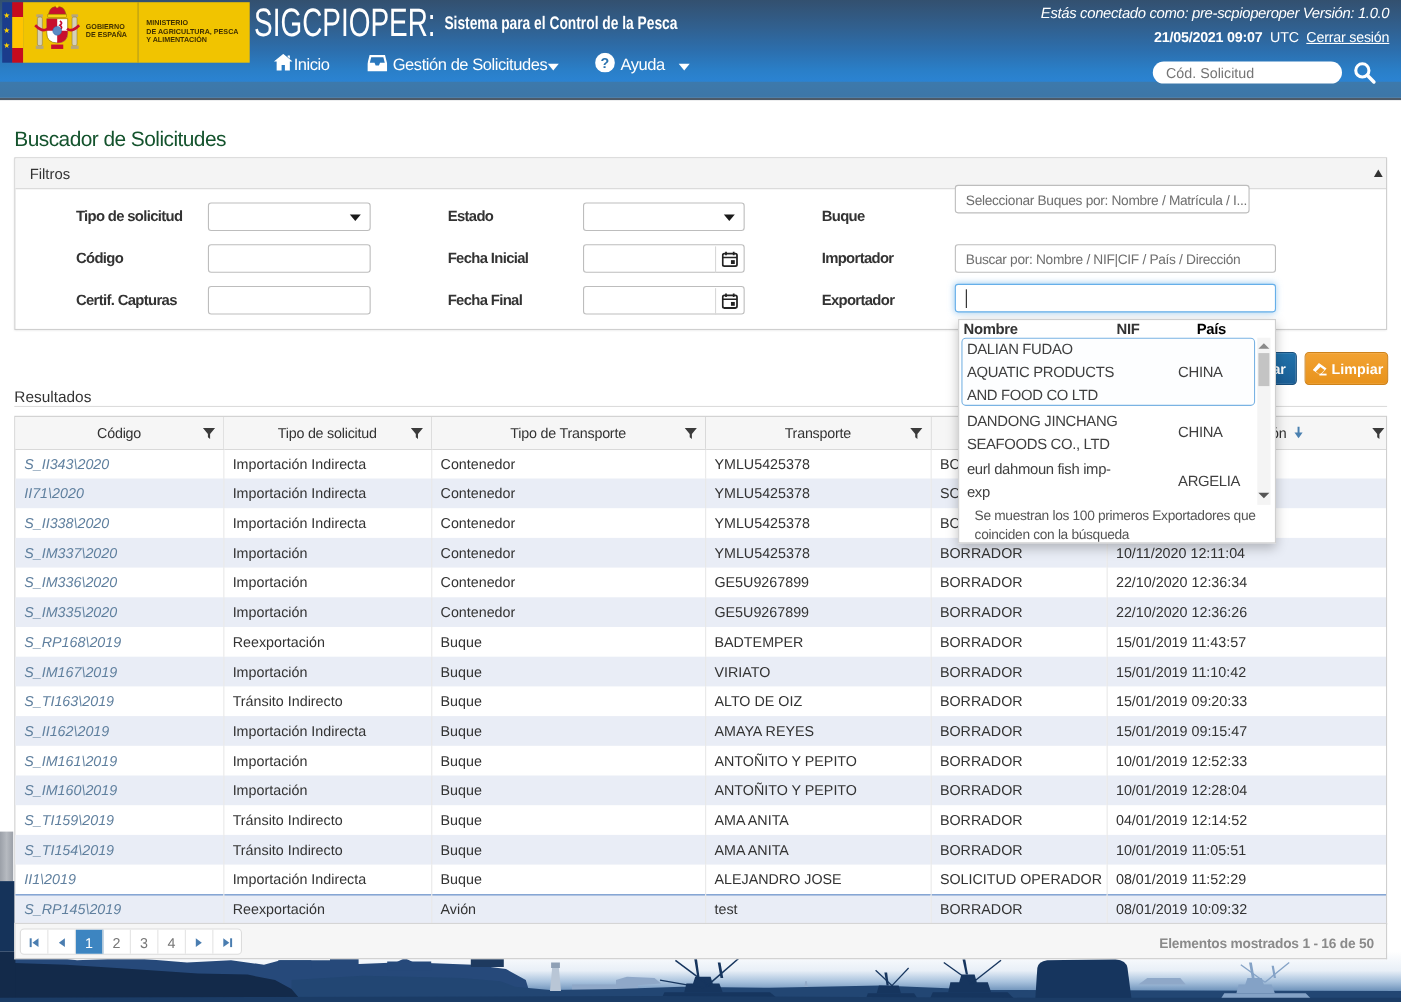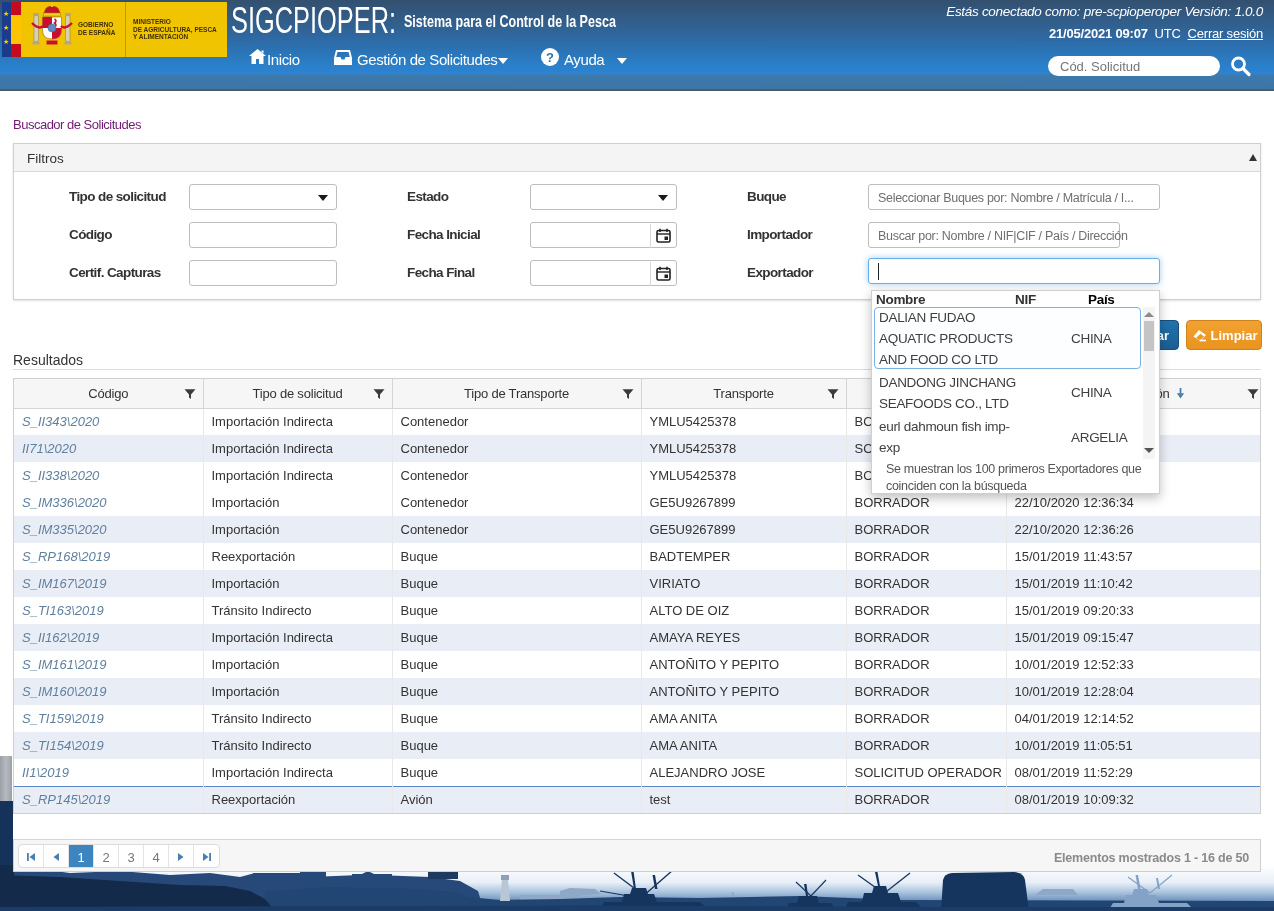--- a/index.html
+++ b/index.html
@@ -33,21 +33,21 @@
 #conn { position:absolute; right:11px; top:4px; color:#fff; font-style:italic; font-size:13.5px; letter-spacing:-0.3px; }
 #dt { position:absolute; right:11px; top:26px; color:#fff; font-size:13px; letter-spacing:-0.2px; }
 #dt b { font-weight:bold; }
 #dt .u { text-decoration:underline; }
 
 
 .nav-item { position:absolute; color:#fff; font-size:15px; letter-spacing:-0.4px; top:51px; }
 #search { position:absolute; left:1048px; top:56px; width:172px; height:20px; border-radius:10px; background:#fff; border:none; color:#757575; font-size:13px; padding-left:12px; }
 
 
-#h1 { position:absolute; left:13px; top:117px; font-size:13px; letter-spacing:-0.5px; color:#701a75; }
+#h1 { position:absolute; left:13px; top:117px; font-size:19px; letter-spacing:-0.5px; color:#14532d; }
 
 
 #panel { position:absolute; left:13px; top:143px; width:1248px; height:157px; border:1px solid #cfcfcf; background:#fff; box-shadow:0 1px 2px rgba(0,0,0,.12); }
 #panelhdr { position:absolute; left:0; top:0; width:100%; height:28px; background:#f4f4f4; border-bottom:1px solid #d9d9d9; }
 #panelhdr span { position:absolute; left:13px; top:7px; font-size:13.5px; color:#333; }
 #panelhdr .caret { position:absolute; right:3px; top:10px; width:0; height:0; border-left:4.5px solid transparent; border-right:4.5px solid transparent; border-bottom:7px solid #333; }
 
 .flabel { position:absolute; font-size:13.5px; letter-spacing:-0.6px; font-weight:bold; color:#333; }
 .finput { position:absolute; height:26px; border:1px solid #bdbdbd; border-radius:3px; background:#fff; font-size:13.5px; color:#777; }
 .fsel .caret { position:absolute; right:8px; top:10px; width:0; height:0; border-left:5px solid transparent; border-right:5px solid transparent; border-top:6px solid #1a1a1a; }
@@ -206,24 +206,24 @@
     <div class="sep"></div>
   <svg width="15" height="15" viewBox="0 0 15 15" style="position:absolute;right:5px;top:5px">
     <rect x="1" y="2.5" width="13" height="11.5" rx="1.5" fill="none" stroke="#222" stroke-width="1.6"></rect>
     <line x1="4" y1="0.8" x2="4" y2="4" stroke="#222" stroke-width="1.6"></line>
     <line x1="11" y1="0.8" x2="11" y2="4" stroke="#222" stroke-width="1.6"></line>
     <line x1="1" y1="6" x2="14" y2="6" stroke="#222" stroke-width="1.4"></line>
     <rect x="8.5" y="8.5" width="3.5" height="3.5" fill="#222"></rect>
   </svg>
 </div>
 
-<div class="finput" style="left:868px;top:184px;width:292px">
+<div class="finput" style="left:868px;top:168px;width:268px">
     <div class="ph">Seleccionar Buques por: Nombre / Matrícula / I...</div>
   </div>
-<div class="finput" style="left:868px;top:222px;width:252px">
+<div class="finput" style="left:868px;top:222px;width:292px">
     <div class="ph">Buscar por: Nombre / NIF|CIF / País / Dirección</div>
   </div>
 <div class="finput" style="left:868px;top:258px;width:292px;border-color:#66afe9;box-shadow:0 0 6px rgba(102,175,233,.6)">
     <div style="position:absolute;left:9px;top:4px;width:1px;height:17px;background:#222"></div>
   </div>
 
 <div class="btn" id="btnBuscar"><svg width="13" height="13" viewBox="0 0 13 13" style="margin-right:5px">
       <circle cx="5.2" cy="5.2" r="3.6" fill="none" stroke="#fff" stroke-width="1.8"></circle>
       <line x1="8" y1="8" x2="12" y2="12" stroke="#fff" stroke-width="2" stroke-linecap="round"></line>
     </svg>Buscar</div>
@@ -286,20 +286,28 @@
           <td>10/11/2020 12:12:21</td>
         </tr>
 <tr>
           <td class="code">S_II338\2020</td>
           <td>Importación Indirecta</td>
           <td>Contenedor</td>
           <td>YMLU5425378</td>
           <td>BORRADOR</td>
           <td>10/11/2020 12:11:48</td>
         </tr>
+<tr class="alt">
+          <td class="code">S_IM337\2020</td>
+          <td>Importación</td>
+          <td>Contenedor</td>
+          <td>YMLU5425378</td>
+          <td>BORRADOR</td>
+          <td>10/11/2020 12:11:04</td>
+        </tr>
 <tr>
           <td class="code">S_IM336\2020</td>
           <td>Importación</td>
           <td>Contenedor</td>
           <td>GE5U9267899</td>
           <td>BORRADOR</td>
           <td>22/10/2020 12:36:34</td>
         </tr>
 <tr class="alt">
           <td class="code">S_IM335\2020</td>

